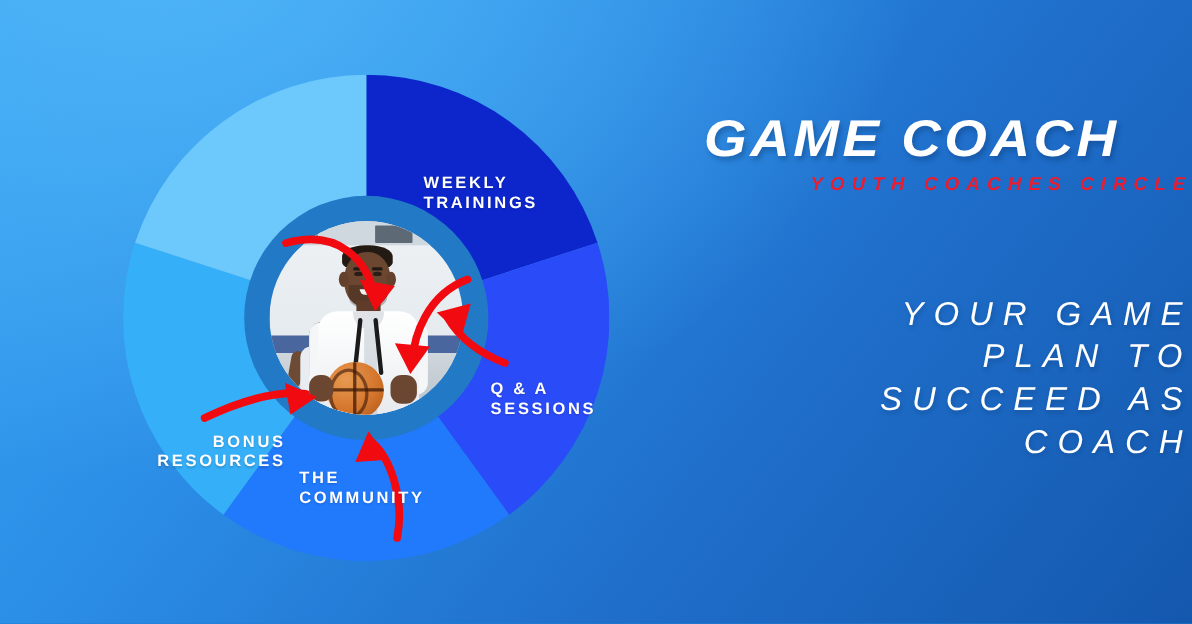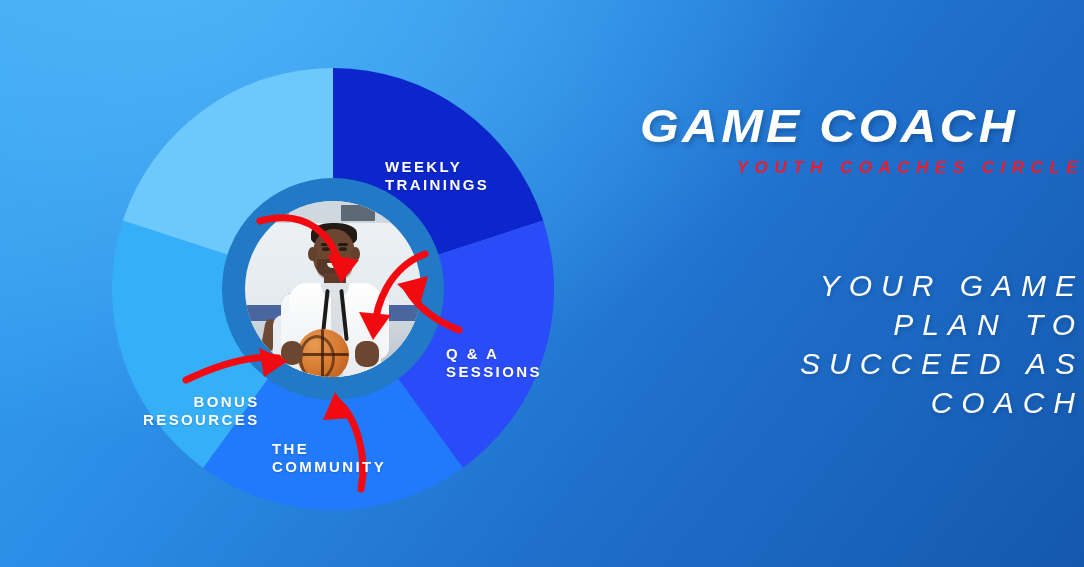--- a/index.html
+++ b/index.html
@@ -70,21 +70,21 @@
 
   
   .seg-label{
     position:absolute;color:#fff;font-weight:700;
     letter-spacing:2.4px;font-size:15px;line-height:18px;
     text-shadow:0 1px 2px rgba(0,0,0,.18);
     white-space:pre-line;
   }
   #lbl-weekly{left:385px;top:158px;text-align:left;}
   #lbl-qa{left:446px;top:345px;text-align:left;}
-  #lbl-community{left:272px;top:440px;text-align:left;}
+  #lbl-community{left:272px;top:426px;text-align:left;}
   #lbl-bonus{left:143px;top:345px;text-align:right;margin-top:48px;}
   #lbl-guest{left:186px;top:158px;text-align:left;}
 
   
   #right-panel{position:absolute;left:574px;top:0;width:510px;height:397px;}
   #brand-title{
     position:absolute;left:0;top:98px;width:510px;text-align:center;
     color:#ffffff;font-weight:700;font-style:italic;font-size:47px;
     letter-spacing:3px;
     text-shadow:2px 3px 5px rgba(10,50,100,.35);

